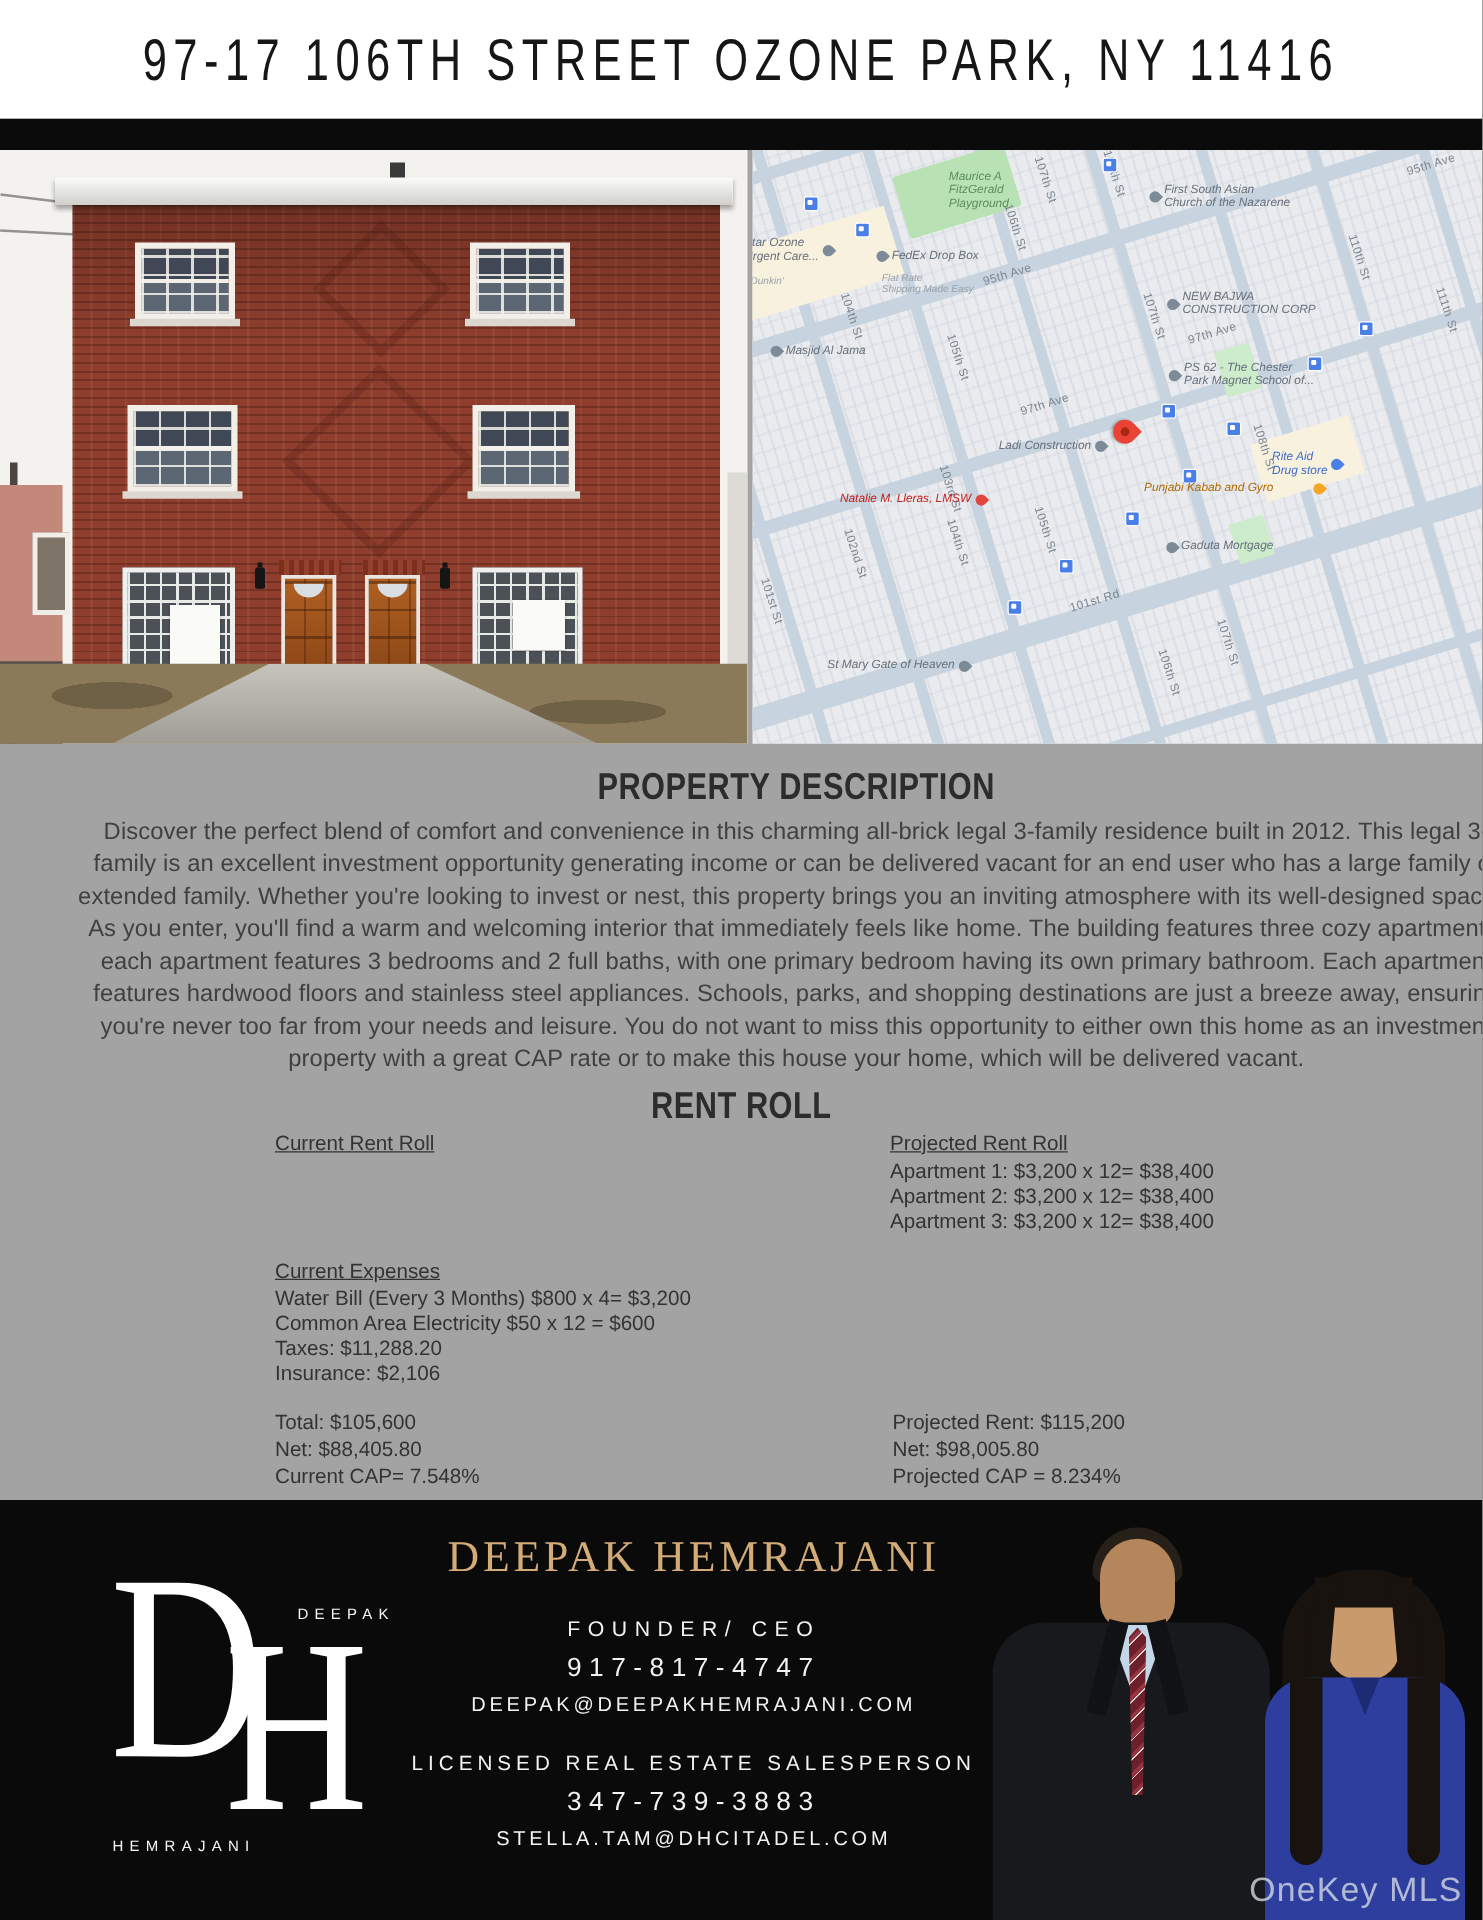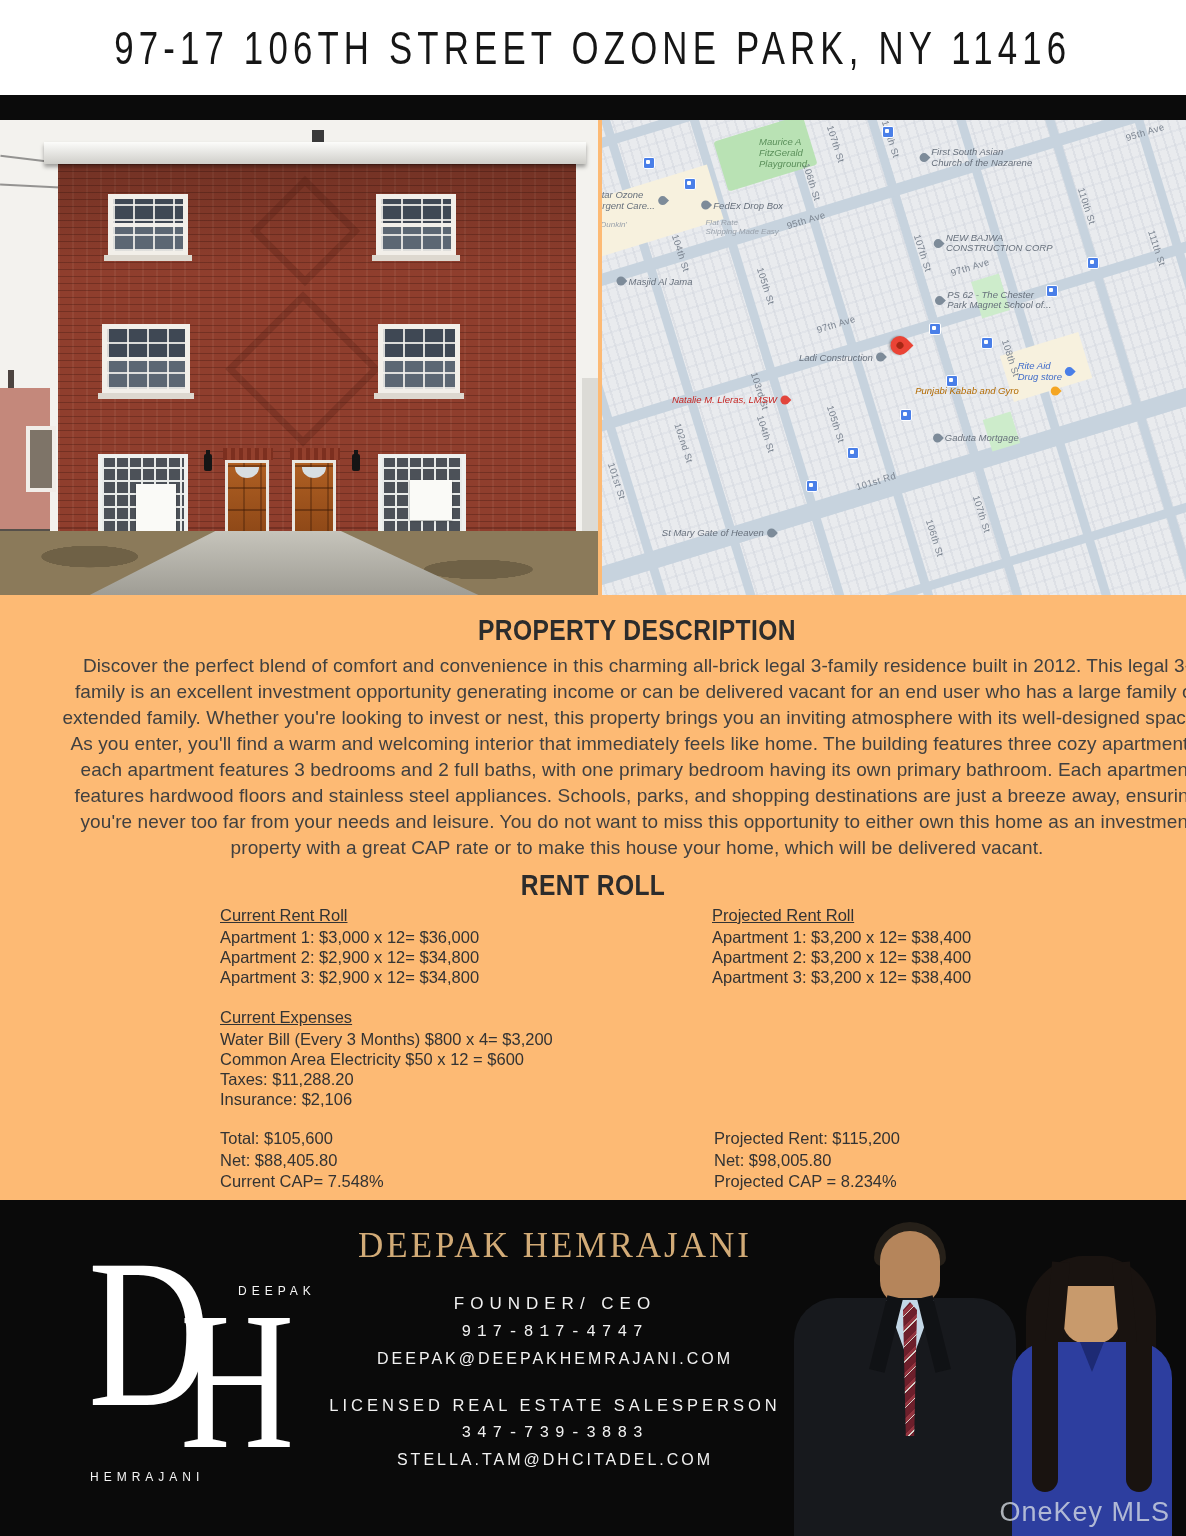--- a/index.html
+++ b/index.html
@@ -1,16 +1,16 @@
 <!DOCTYPE html>
 <html><head>
 <meta charset="utf-8">
 <style>
   html,body{margin:0;padding:0;background:#888;}
-  .page{position:relative;width:1186px;height:1536px;margin:0 auto;background:#fdba74;overflow:hidden;
+  .page{position:relative;width:1186px;height:1536px;margin:0 auto;background:#a3a3a3;overflow:hidden;
         font-family:"Liberation Sans",sans-serif;}
 
   
   .header{position:absolute;top:0;left:0;width:100%;height:95px;display:flex;align-items:center;justify-content:center;background:#fff;}
   .title{font-size:47px;font-weight:500;letter-spacing:7px;color:#161616;white-space:nowrap;transform:scaleX(.74);}
   .topbar{position:absolute;top:95px;left:0;width:100%;height:25px;background:#0b0b0b;}
 
   
   .media{position:absolute;top:120px;left:0;width:1186px;height:475px;}
   .photo{position:absolute;left:0;top:0;width:598px;height:475px;background:#f3f2ee;overflow:hidden;}
@@ -107,21 +107,21 @@
   .footer{position:absolute;top:1200px;left:0;width:100%;height:336px;background:#0a0a0a;overflow:hidden;}
   .logo{position:absolute;left:30px;top:0;width:310px;height:100%;color:#fff;}
   .logo-d{position:absolute;left:58px;top:28px;font-family:"Liberation Serif",serif;font-size:212px;line-height:1;transform:scaleX(.8);transform-origin:left top;}
   .logo-h{position:absolute;left:150px;top:82px;font-family:"Liberation Serif",serif;font-size:198px;line-height:1;transform:scaleX(.8);transform-origin:left top;}
   .logo-small{position:absolute;font-size:12px;letter-spacing:5px;color:#f5f5f5;}
   .logo-deepak{left:208px;top:84px;}
   .logo-hem{left:60px;top:270px;}
   .agents{position:absolute;left:320px;top:26px;width:470px;text-align:center;color:#f2f2f2;}
   .agent-name{font-family:"Liberation Serif",serif;font-size:35px;letter-spacing:3px;color:#d2ab77;margin-bottom:10px;white-space:nowrap;}
   .agent-title{font-size:17px;letter-spacing:6px;margin-bottom:9px;white-space:nowrap;margin-top:28px;}
-  .agent-phone{font-size:16px;letter-spacing:6px;margin-bottom:9px;font-family:Liberation Mono, monospace;}
+  .agent-phone{font-size:21px;letter-spacing:6px;margin-bottom:9px;}
   .agent-email{font-size:16px;letter-spacing:3px;margin-bottom:24px;}
   .a2 .agent-title{font-size:16.5px;letter-spacing:4px;}
   .people{position:absolute;right:0;top:0;width:400px;height:100%;}
   .man{position:absolute;left:8px;top:22px;width:222px;height:314px;}
   .man-hair{position:absolute;left:80px;top:0;width:72px;height:44px;background:#262019;border-radius:36px 36px 8px 8px;}
   .man-face{position:absolute;left:86px;top:9px;width:60px;height:74px;background:#b5855b;border-radius:30px 30px 24px 24px;}
   .man-torso{position:absolute;left:0;top:76px;width:222px;height:238px;background:#17191d;border-radius:42px 42px 0 0;}
   .man-shirt{position:absolute;left:92px;top:78px;width:48px;height:66px;background:#c3d7e6;clip-path:polygon(0 0,100% 0,50% 100%);}
   .man-lapl{position:absolute;left:84px;top:74px;width:16px;height:76px;background:#101215;transform:rotate(14deg);}
   .man-lapr{position:absolute;left:132px;top:74px;width:16px;height:76px;background:#101215;transform:rotate(-14deg);}
@@ -358,25 +358,20 @@
     </div>
     <div class="desc-body">Discover the perfect blend of comfort and convenience in this charming all-brick legal 3-family residence built in 2012. This legal 3-family is an excellent investment opportunity generating income or can be delivered vacant for an end user who has a large family or extended family. Whether you're looking to invest or nest, this property brings you an inviting atmosphere with its well-designed spaces. As you enter, you'll find a warm and welcoming interior that immediately feels like home. The building features three cozy apartments; each apartment features 3 bedrooms and 2 full baths, with one primary bedroom having its own primary bathroom. Each apartment features hardwood floors and stainless steel appliances. Schools, parks, and shopping destinations are just a breeze away, ensuring you're never too far from your needs and leisure. You do not want to miss this opportunity to either own this home as an investment property with a great CAP rate or to make this house your home, which will be delivered vacant.</div>
   </div>
 
   <div class="rr-h sec-h">
     <span>RENT ROLL</span>
   </div>
 
   <div class="rr-col rr-cur">
     <div class="rr-head">Current Rent Roll</div>
-    <div>
-        <div class="rr-line">Apartment 1: $3,000 x 12= $36,000</div>
-        <div class="rr-line">Apartment 2: $2,900 x 12= $34,800</div>
-        <div class="rr-line">Apartment 3: $2,900 x 12= $34,800</div>
-      </div>
   </div>
 
   <div class="rr-col rr-proj">
     <div class="rr-head">Projected Rent Roll</div>
     <div>
         <div class="rr-line">Apartment 1: $3,200 x 12= $38,400</div>
         <div class="rr-line">Apartment 2: $3,200 x 12= $38,400</div>
         <div class="rr-line">Apartment 3: $3,200 x 12= $38,400</div>
       </div>
   </div>

